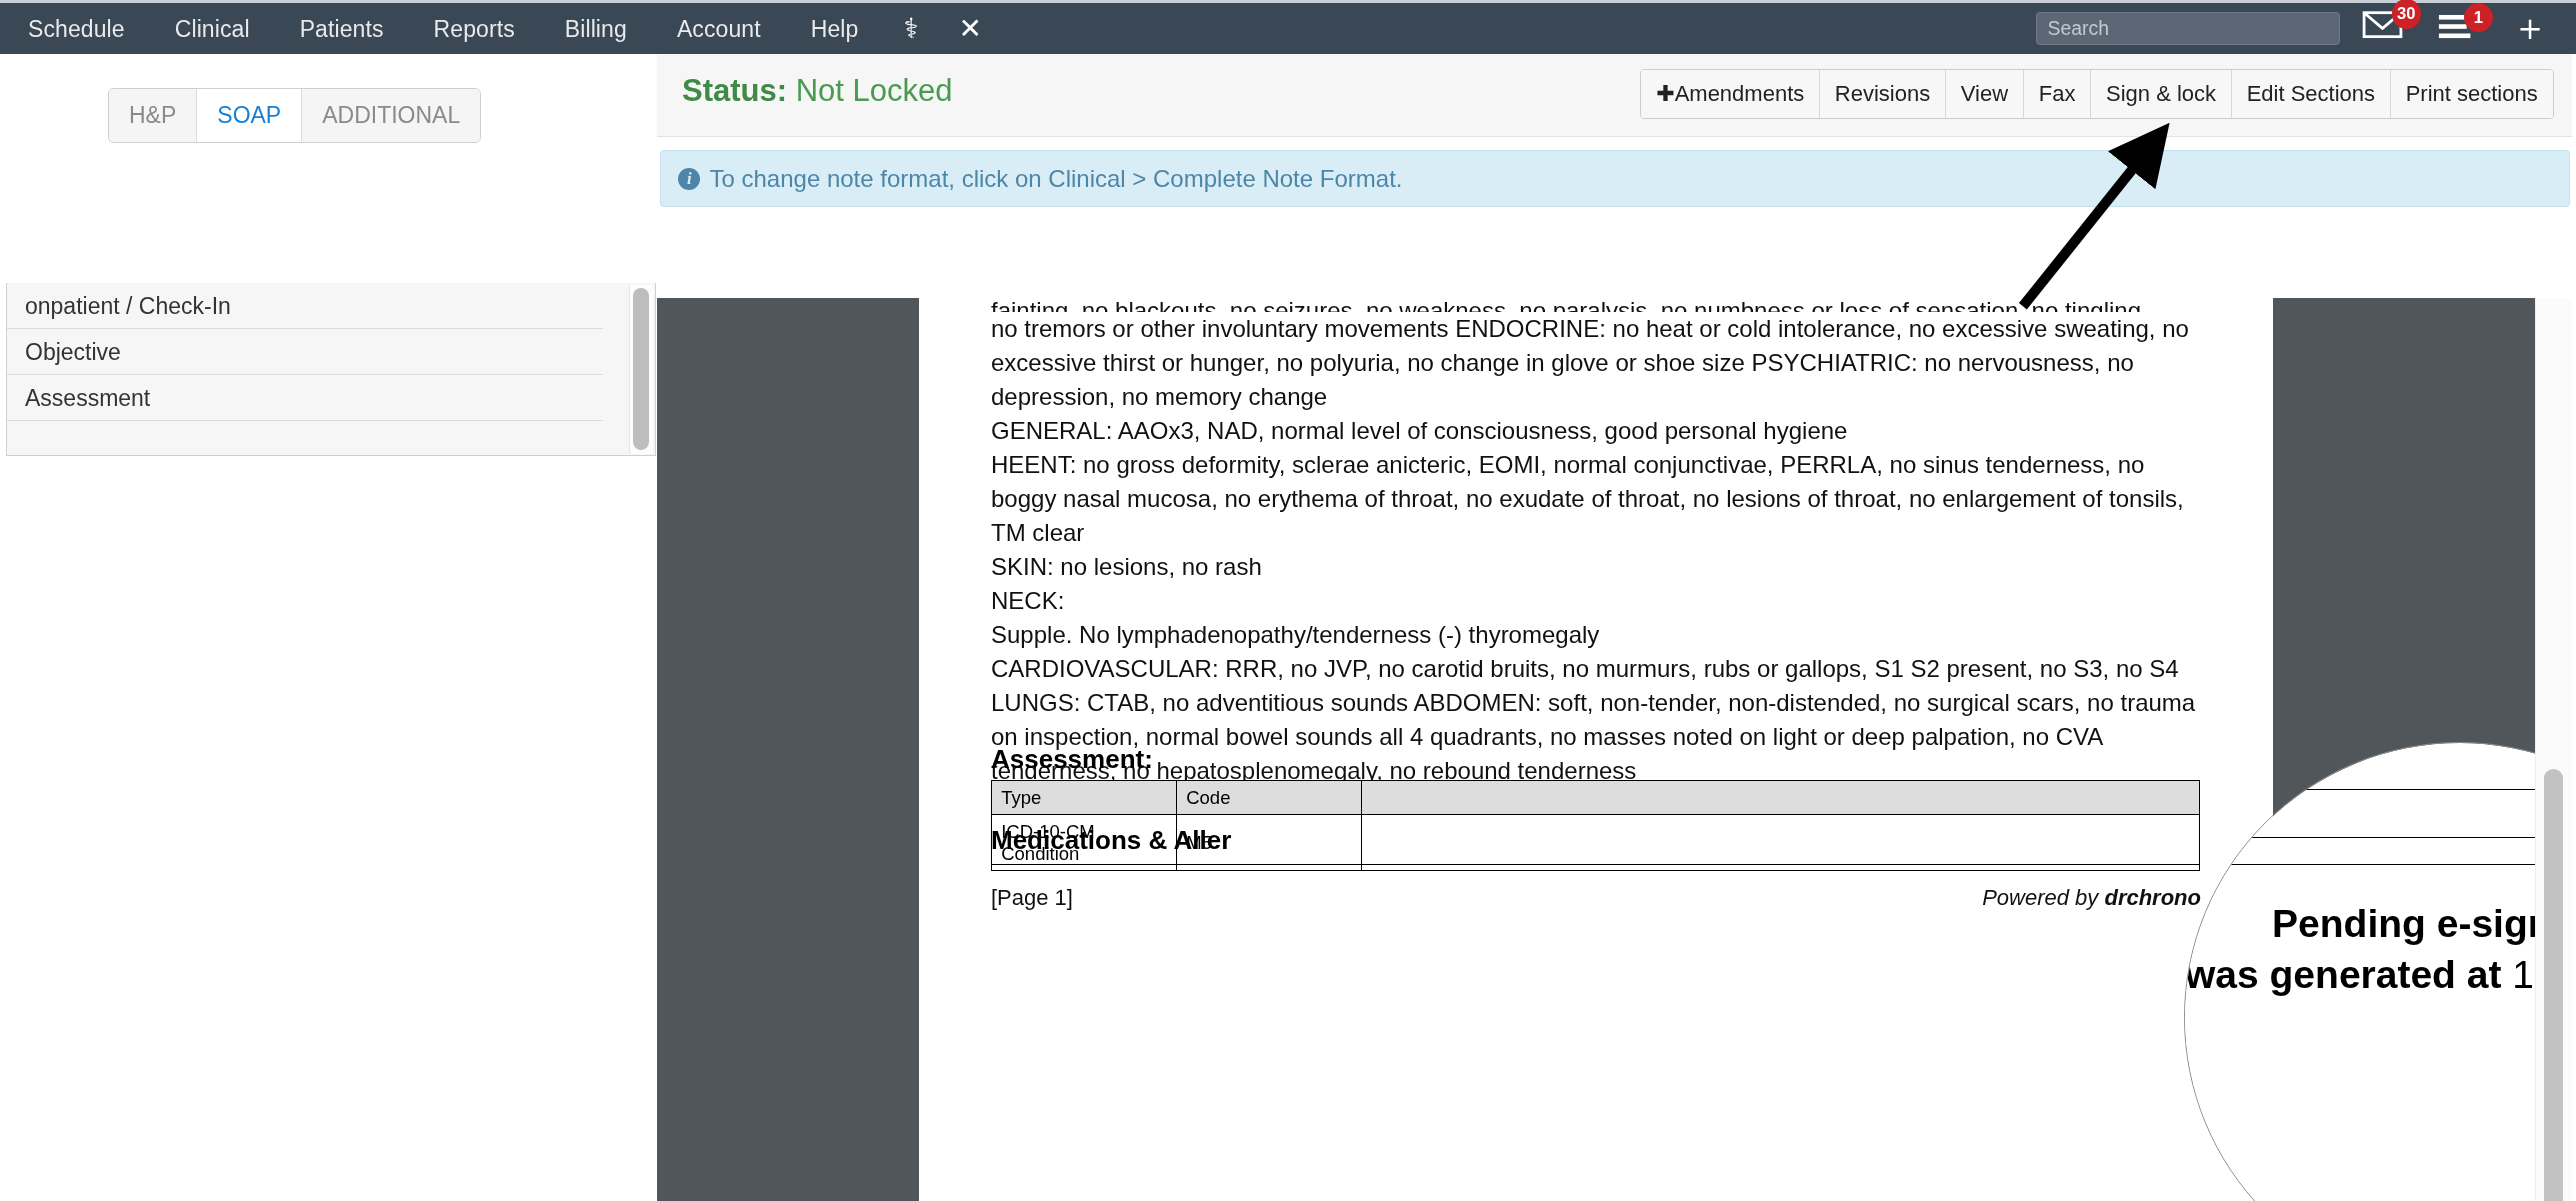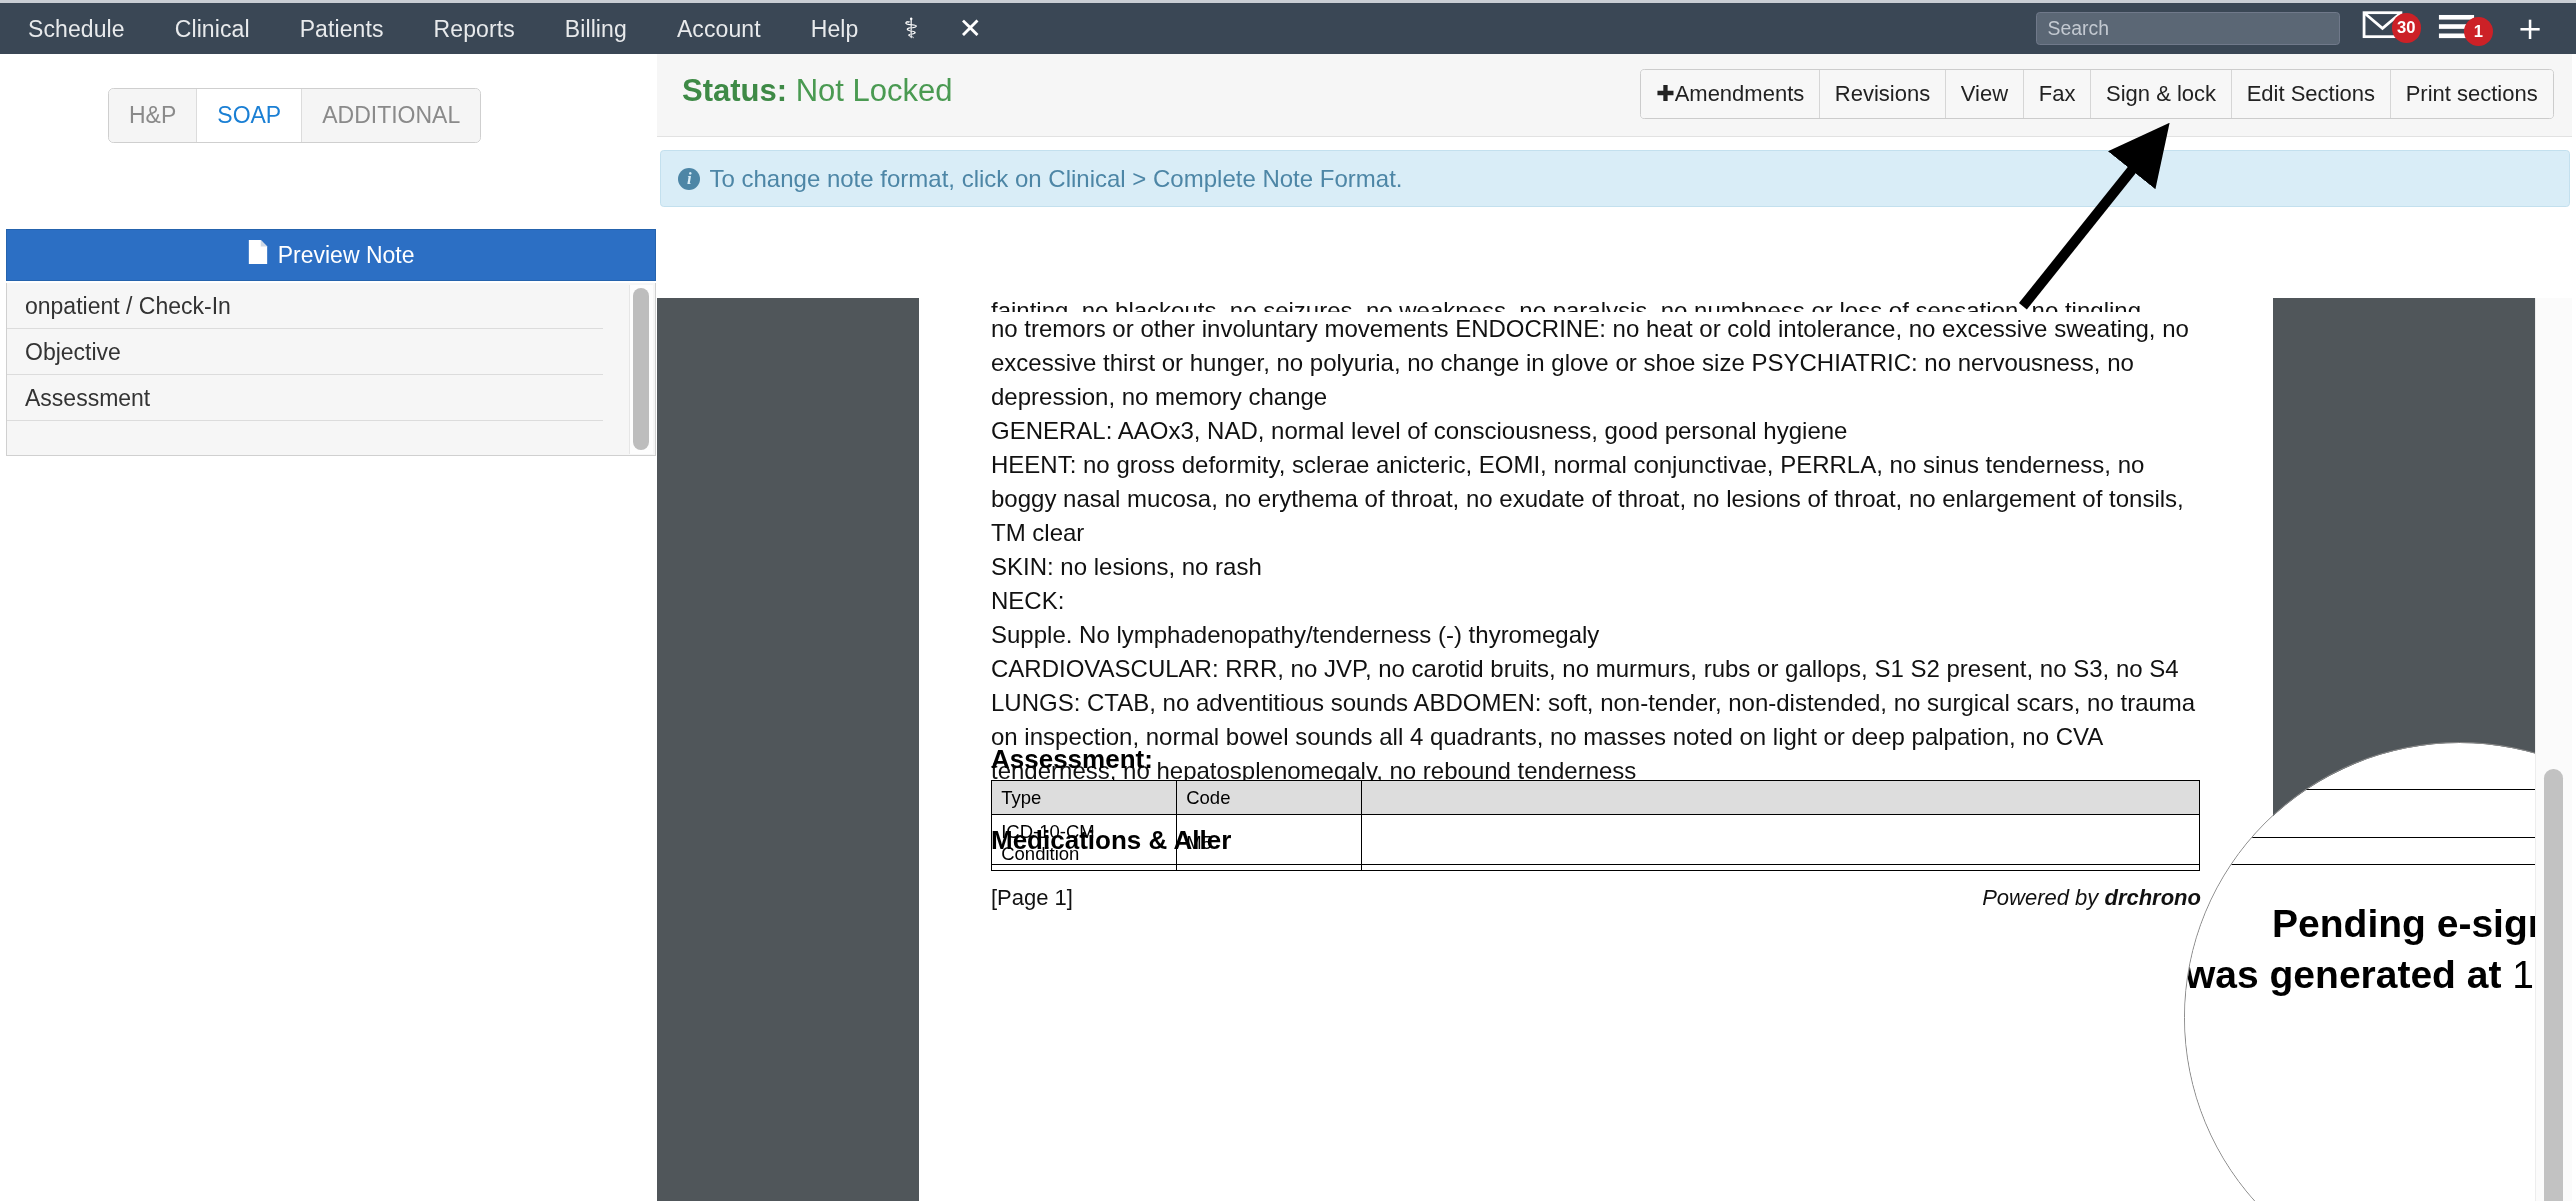--- a/index.html
+++ b/index.html
@@ -55,21 +55,20 @@
   #search-input::placeholder { color: #c3c9d1; }
   .badge-wrap { position: relative; margin-left: 22px; cursor: pointer; }
   .badge {
     position: absolute; top: -10px; right: -18.5px;
     background: #cc2127; color: #fff;
     border-radius: 922px;
     font-size: 16.6px; font-weight: bold;
     min-width: 29.5px; height: 29.5px;
     line-height: 29.5px; text-align: center;
     padding: 0 5.5px;
-    margin-top: 14px;
   }
   .glyph-icon { color: #fff; display: inline-block; }
 
   
   #leftpanel {
     position: absolute; left: 0; top: 54px;
     width: 661px; height: 1148px;
     background: #ffffff;
   }
   #tabgroup {
@@ -358,29 +357,20 @@
   </div>
 </div>
 
 <div id="leftpanel">
   <div id="tabgroup">
     <div class="tabbtn">H&amp;P</div>
     <div class="tabbtn active">SOAP</div>
     <div class="tabbtn">ADDITIONAL</div>
   </div>
 
-  <div id="preview-note">
-    <span>
-      <svg width="22" height="26" viewBox="0 0 24 28">
-        <path d="M2 1 h13 l7 7 v19 h-20 z" fill="#ffffff"></path>
-        <path d="M15 1 v7 h7 z" fill="#cfd9e6"></path>
-      </svg>
-    </span>
-    <span>Preview Note</span>
-  </div>
 
   <div id="seclist">
     <div class="secitem">onpatient / Check-In</div>
     <div class="secitem">Objective</div>
     <div class="secitem">Assessment</div>
 
     <div id="sec-scroll-track"></div>
     <div id="sec-scroll-thumb"></div>
   </div>
 </div>

